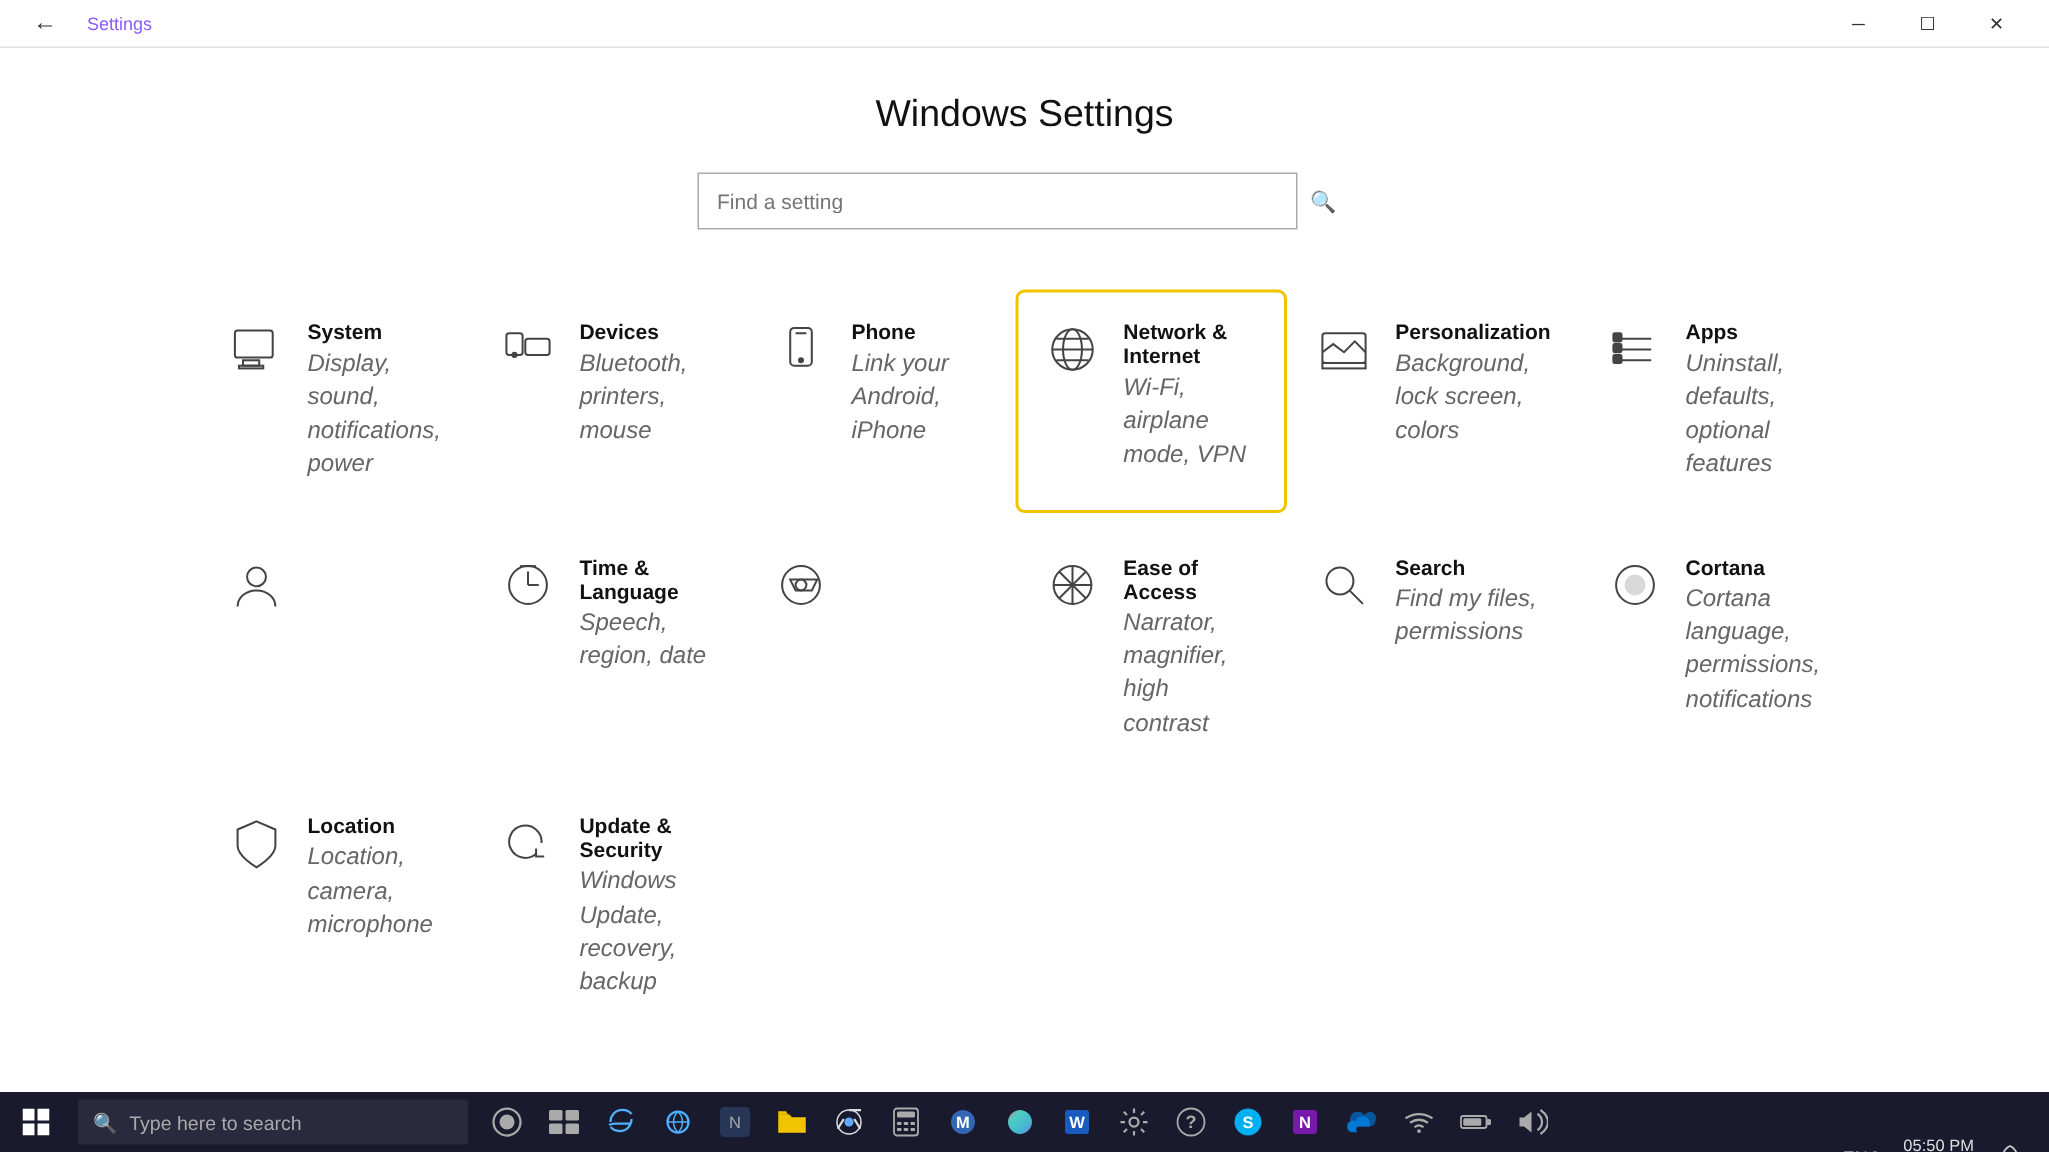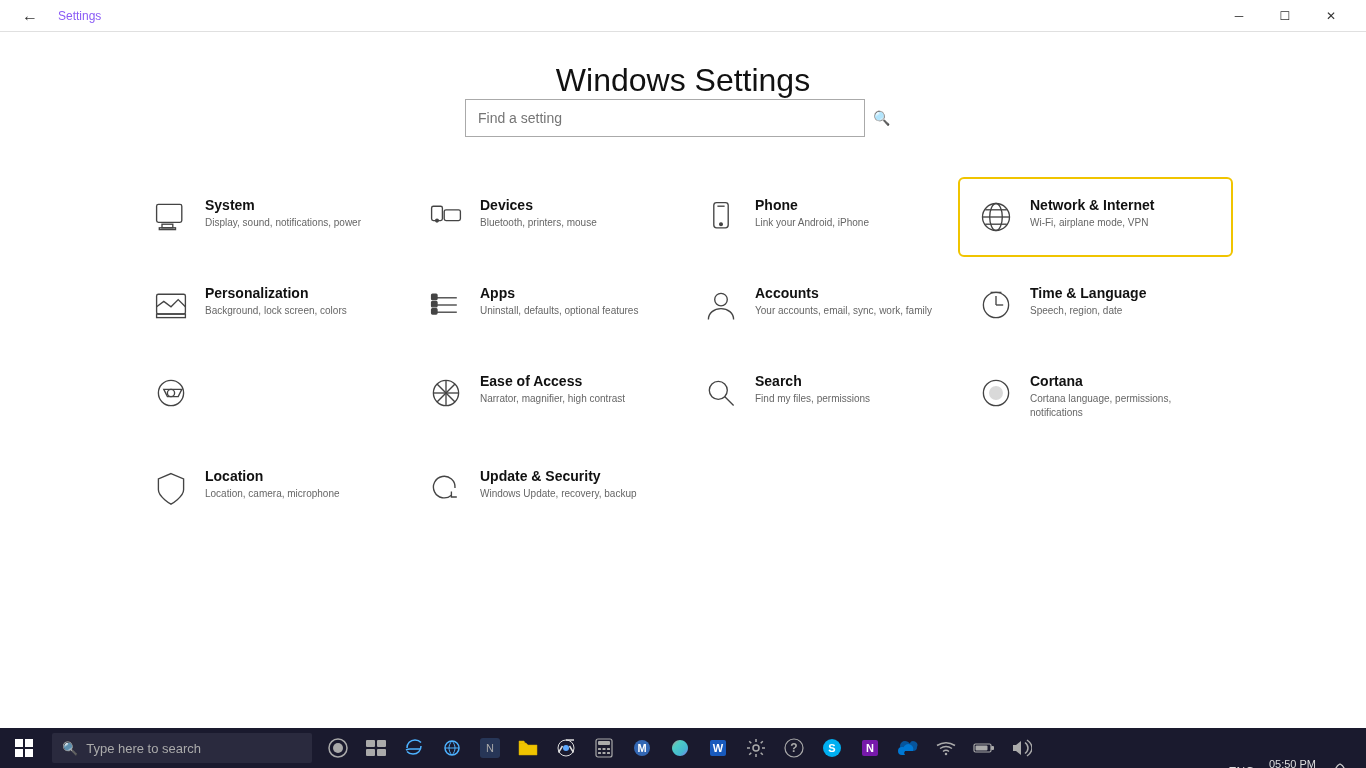--- a/index.html
+++ b/index.html
@@ -38,23 +38,24 @@
     .content {
       width: 100%;
       height: calc(768px - 32px - 40px);
       background: #fff;
       overflow-y: auto;
       padding: 30px 40px;
     }
 
     .page-title {
       text-align: center;
-      font-size: 32px;
+      font-size: 25px;
       font-weight: 300;
       color: #111;
+      margin-bottom: 24px;
     }
 
     .search-bar-wrap {
       display: flex;
       justify-content: center;
       margin-bottom: 40px;
     }
     .search-bar {
       width: 400px;
       height: 38px;
@@ -75,21 +76,21 @@
       top: 50%;
       transform: translateY(-50%);
       color: #666;
       font-size: 14px;
       pointer-events: none;
     }
 
     
     .settings-grid {
       display: grid;
-      grid-template-columns: repeat(4, 1fr);
+      grid-template-columns: repeat(6, 1fr);
       gap: 8px 0;
       max-width: 1100px;
       margin: 0 auto;
     }
 
     .setting-item {
       display: flex;
       align-items: flex-start;
       gap: 14px;
       padding: 18px 16px;
@@ -117,23 +118,24 @@
     }
 
     .setting-text-block { display: flex; flex-direction: column; }
     .setting-name {
       font-size: 14px;
       font-weight: 600;
       color: #111;
       margin-bottom: 3px;
     }
     .setting-desc {
-      font-size: 10px;
+      font-size: 16px;
       color: #666;
       line-height: 1.4;
+      font-style: italic;
     }
 
     
     .taskbar {
       position: fixed;
       bottom: 0;
       left: 0;
       width: 1366px;
       height: 40px;
       background: #1a1a2e;
@@ -301,24 +303,20 @@
       <span class="setting-desc">Uninstall, defaults, optional features</span>
     </div>
   </div>
       <div class="setting-item">
     <div class="setting-icon">
       <svg viewBox="0 0 40 40" fill="none" stroke="#444" stroke-width="1.5">
             <circle cx="20" cy="14" r="7"></circle>
             <path d="M6 36c0-7 6.3-12 14-12s14 5 14 12"></path>
           </svg>
     </div>
-    <div class="setting-text-block">
-      <span class="setting-name">Accounts</span>
-      <span class="setting-desc">Your accounts, email, sync, work, family</span>
-    </div>
   </div>
       <div class="setting-item">
     <div class="setting-icon">
       <svg viewBox="0 0 40 40" fill="none" stroke="#444" stroke-width="1.5">
             <circle cx="20" cy="20" r="14"></circle>
             <line x1="20" y1="10" x2="20" y2="20"></line>
             <line x1="20" y1="20" x2="28" y2="20"></line>
             <line x1="14" y1="6" x2="26" y2="6"></line>
           </svg>
     </div>

